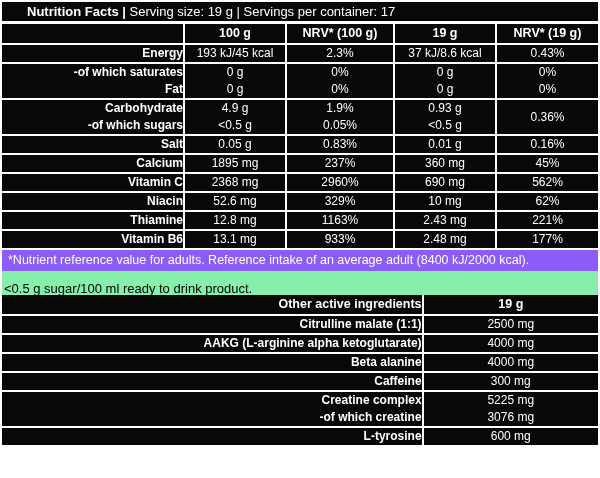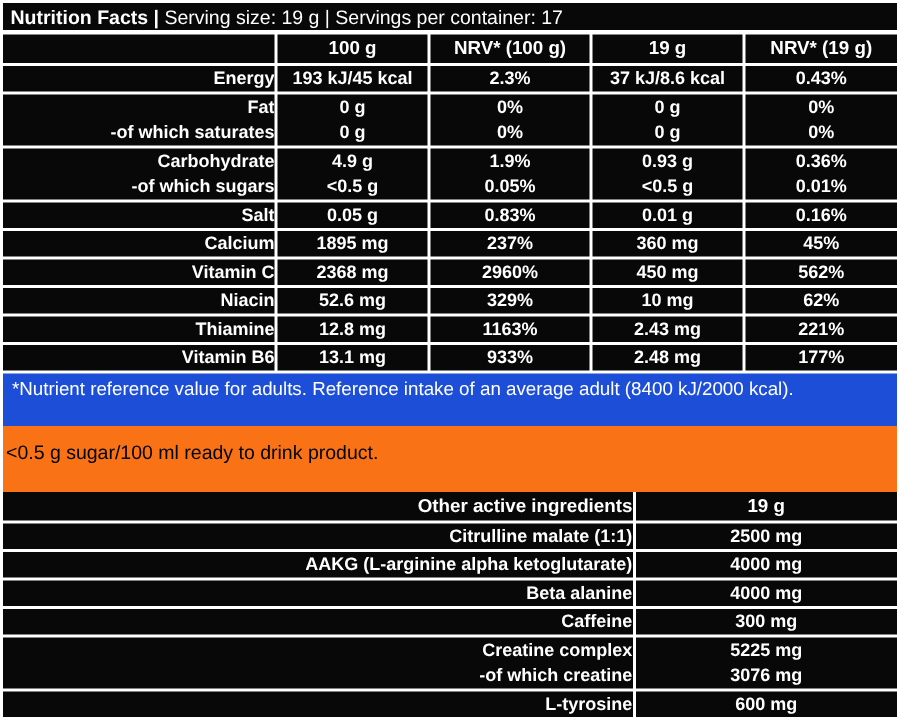--- a/index.html
+++ b/index.html
@@ -2,49 +2,49 @@
 <html><head>
 <meta charset="utf-8">
 <style>
   * { margin:0; padding:0; box-sizing:border-box; }
   html,body { width:600px; height:478px; background:#ffffff; }
   body { font-family:"Liberation Sans", sans-serif; position:relative; }
   .wrap { position:absolute; inset:0; padding:2px 2px 0 2px; display:flex; flex-direction:column; }
 
   .titlebar {
     background:#080808; color:#fff; height:19px; line-height:19px;
-    padding-left:5px; font-size:13px; white-space:nowrap; overflow:hidden;
+    padding-left:25px; font-size:13px; white-space:nowrap; overflow:hidden;
     margin-bottom:3px;
   }
   .titlebar .tb-bold { font-weight:bold; }
 
   .ntable { display:flex; flex-direction:column; gap:2px; }
 
   .grow { display:grid; gap:2px; }
   .t1 .grow { grid-template-columns: 181fr 100fr 106fr 100fr 101fr; }
   .t2 .grow { grid-template-columns: 421fr 175fr; }
 
   .cell {
     background:#080808; color:#fff; font-size:12px;
     display:flex; flex-direction:column; justify-content:center;
   }
   .cell .line { height:17px; line-height:17px; white-space:nowrap; overflow:hidden; }
   .label-cell { padding-left:6px; text-align:left; font-weight:bold;align-items:flex-end; }
-  .value-cell { text-align:center; font-weight:bold; }
+  .value-cell { text-align:center; font-weight:normal; }
   .head .cell { font-weight:bold; font-size:12.5px; }
   .head .cell .line { height:19px; line-height:19px; }
 
   .footnote {
-    background:#1d4ed8; color:#fff; font-size:12.5px;
-    height:35px; line-height:21px; padding-left:6px; white-space:nowrap; overflow:hidden;
+    background:#8b5cf6; color:#fff; font-size:12.5px;
+    height:21px; line-height:21px; padding-left:6px; white-space:nowrap; overflow:hidden;
   }
 
   .note {
-    color:#000; background:#f97316; font-size:13px;
-    height:48px; line-height:36px; padding-left:2px; white-space:nowrap;
+    color:#000; background:#86efac; font-size:13px;
+    height:24px; line-height:36px; padding-left:2px; white-space:nowrap;
   }
 </style>
 </head>
 <body>
 
 <div class="wrap">
 
   <div class="titlebar">
     <span class="tb-bold">Nutrition Facts |</span>
     <span>Serving size: 19 g | Servings per container: 17</span>
@@ -81,22 +81,22 @@
         </div>
         <div class="cell value-cell">
           <div class="line">37 kJ/8.6 kcal</div>
         </div>
         <div class="cell value-cell">
           <div class="line">0.43%</div>
         </div>
       </div>
       <div class="grow">
         <div class="cell label-cell">
+          <div class="line">-of which saturates</div>
           <div class="line">Fat</div>
-          <div class="line">-of which saturates</div>
         </div>
         <div class="cell value-cell">
           <div class="line">0 g</div>
           <div class="line">0 g</div>
         </div>
         <div class="cell value-cell">
           <div class="line">0%</div>
           <div class="line">0%</div>
         </div>
         <div class="cell value-cell">
@@ -120,21 +120,20 @@
         <div class="cell value-cell">
           <div class="line">1.9%</div>
           <div class="line">0.05%</div>
         </div>
         <div class="cell value-cell">
           <div class="line">0.93 g</div>
           <div class="line">&lt;0.5 g</div>
         </div>
         <div class="cell value-cell">
           <div class="line">0.36%</div>
-          <div class="line">0.01%</div>
         </div>
       </div>
       <div class="grow">
         <div class="cell label-cell">
           <div class="line">Salt</div>
         </div>
         <div class="cell value-cell">
           <div class="line">0.05 g</div>
         </div>
         <div class="cell value-cell">
@@ -168,21 +167,21 @@
         <div class="cell label-cell">
           <div class="line">Vitamin C</div>
         </div>
         <div class="cell value-cell">
           <div class="line">2368 mg</div>
         </div>
         <div class="cell value-cell">
           <div class="line">2960%</div>
         </div>
         <div class="cell value-cell">
-          <div class="line">450 mg</div>
+          <div class="line">690 mg</div>
         </div>
         <div class="cell value-cell">
           <div class="line">562%</div>
         </div>
       </div>
       <div class="grow">
         <div class="cell label-cell">
           <div class="line">Niacin</div>
         </div>
         <div class="cell value-cell">

